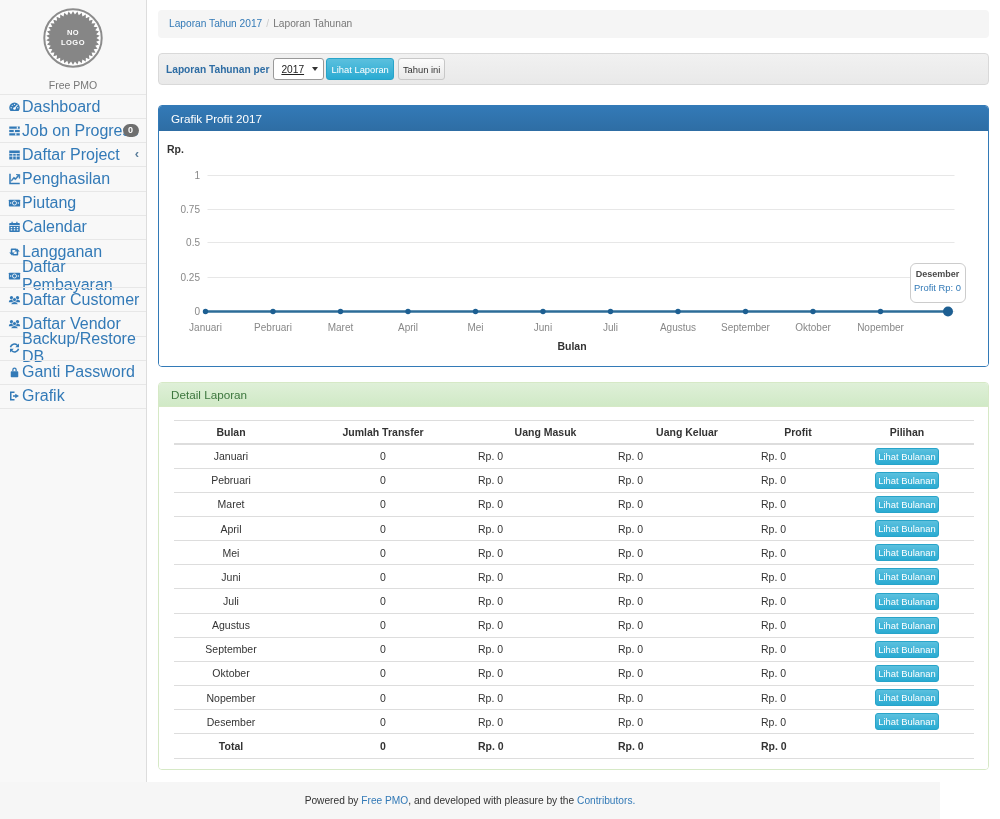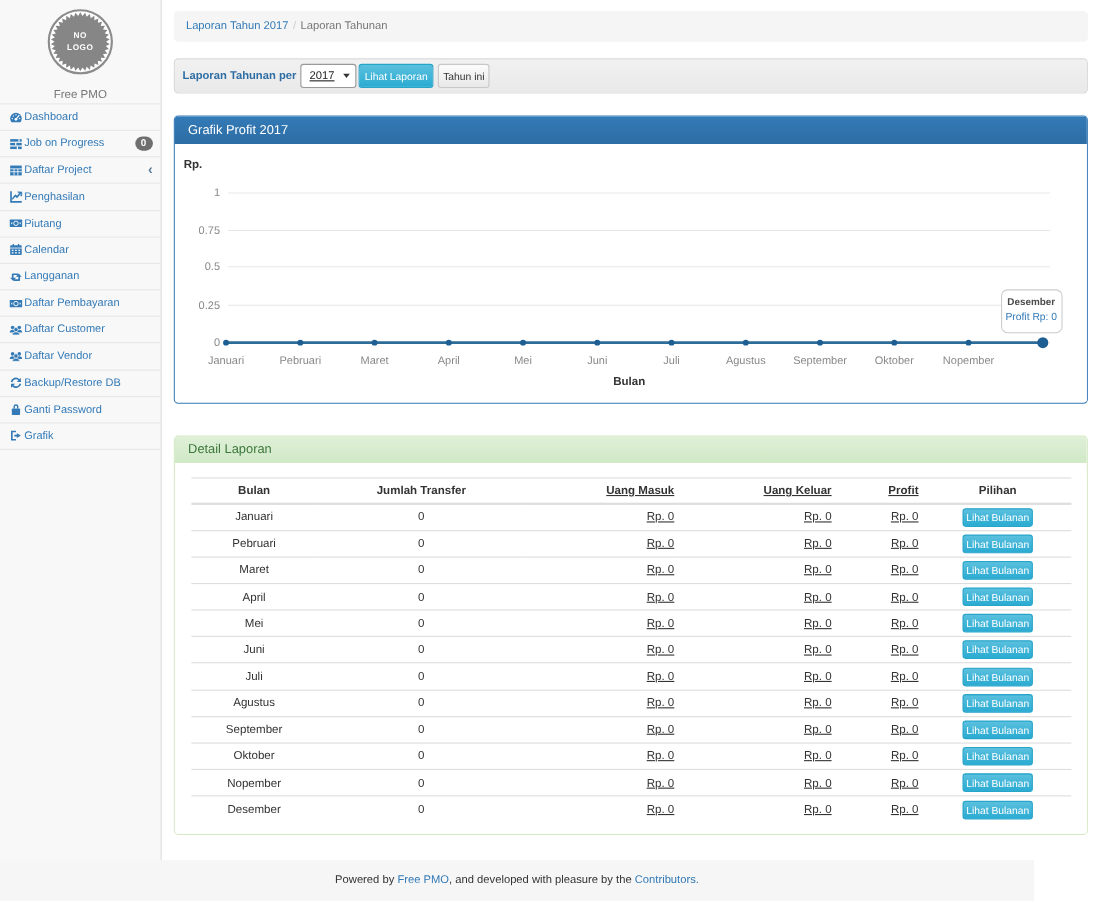--- a/index.html
+++ b/index.html
@@ -4,55 +4,55 @@
 <style>
 * { margin:0; padding:0; box-sizing:border-box; }
 html,body { width:1000px; height:819px; font-family:"Liberation Sans", sans-serif; background:#fff; overflow:hidden; }
 a { text-decoration:none; }
 .sidebar { position:absolute; left:0; top:0; width:147px; height:782px; background:#f8f8f8; border-right:1px solid #ddd; }
 .logo-wrap { text-align:center; padding-top:8px; height:94px; }
 .freepmo { color:#777; font-size:10.5px; margin-top:7px; }
 ul.menu { list-style:none; }
 ul.menu li { height:24.17px; border-top:1px solid #e7e7e7; display:flex; align-items:center; padding-left:7.5px; position:relative; }
 ul.menu { border-bottom:1px solid #e7e7e7; }
-ul.menu li a { color:#337ab7; font-size:10px; display:flex; align-items:center; }
+ul.menu li a { color:#337ab7; font-size:16px; display:flex; align-items:center; }
 .mi { width:13px; height:12px; margin-right:1.5px; flex:0 0 13px; }
 .badge0 { position:absolute; right:7.5px; top:5px; background:#6f6f6f; color:#fff; font-size:9px; font-weight:bold; border-radius:8px; min-width:16px; height:13px; line-height:13px; text-align:center; padding:0 4px; }
 .chev { position:absolute; right:7px; top:3px; color:#5a7d9a; font-size:13px; font-weight:bold; }
 
 .main { position:absolute; left:148px; top:0; width:852px; }
 .breadcrumb { margin:10px 11.5px 0 10px; height:28px; background:#f5f5f5; border-radius:4px; padding:0 11px; line-height:28px; font-size:10.2px; color:#777; }
 .breadcrumb a { color:#337ab7; }
 .breadcrumb .sep { color:#ccc; padding:0 4px; }
 .well { margin:15px 11.5px 0 10px; height:32px; background:linear-gradient(to bottom,#f1f1f1,#e9e9e9); border:1px solid #d9d9d9; border-radius:4px; display:flex; align-items:center; padding:0 7px; }
 .well label { color:#2e6da4; font-weight:bold; font-size:10.2px; margin-right:4px; }
 .sel { width:50.5px; height:22px; background:#fff; border:1px solid #999; border-radius:3px; font-size:10.2px; color:#222; display:inline-flex; align-items:center; padding:0 5px 0 7px; justify-content:space-between; margin-right:2px;text-decoration:underline; }
 .caret-down { width:0; height:0; border-left:3.5px solid transparent; border-right:3.5px solid transparent; border-top:4px solid #333; }
 .btn { display:inline-flex; align-items:center; justify-content:center; height:22px; border-radius:3px; font-size:9.4px; padding:0; }
 .btn-info { background:linear-gradient(to bottom,#5bc0de 0,#2aabd2 100%); border:1px solid #28a4c9; color:#fff; margin-right:4px; width:68.5px; }
 .btn-default { background:linear-gradient(to bottom,#fcfcfc 0,#e8e8e8 100%); border:1px solid #c8c8c8; color:#333; width:46.5px; }
 
 .panel { margin:0 11.5px 0 10px; border-radius:4px; }
 .panel-primary { margin-top:20px; border:1px solid #337ab7; }
 .panel-primary .ph { background:linear-gradient(to bottom,#337ab7 0,#2e6da4 100%); color:#fff; font-size:11.7px; height:25px; line-height:25px; padding-left:12px; border-radius:3px 3px 0 0; }
-.panel-success { margin-top:29px; border:1px solid #d6e9c6; }
+.panel-success { margin-top:15px; border:1px solid #d6e9c6; }
 .panel-success .ph { background:linear-gradient(to bottom,#dff0d8 0,#d0e9c6 100%); color:#3c763d; font-size:11.7px; height:24px; line-height:24px; padding-left:12px; border-radius:3px 3px 0 0; border-bottom:1px solid #d6e9c6;}
 .pbody { background:#fff; position:relative; border-radius:0 0 3px 3px; }
 #chartbody { height:235px; }
 
 .tooltip { position:absolute; right:22px; top:132px; width:56px; height:40px; background:#fff; border:1px solid #ccc; border-radius:6px; text-align:center; padding-top:5px; }
 .tooltip .t1 { font-weight:bold; font-size:9px; color:#4a4a4a; }
 .tooltip .t2 { font-size:9.4px; color:#337ab7; margin-top:3px;text-align:center; }
 
 table.rpt { border-collapse:collapse; margin:12.5px 15px 0 15px; width:800px; font-size:10.5px; color:#333; }
 table.rpt col.c1{width:114px;} table.rpt col.c2{width:190px;} table.rpt col.c3{width:140px;} table.rpt col.c4{width:143px;} table.rpt col.c5{width:79px;} table.rpt col.c6{width:134px;}
 table.rpt th { border-top:1px solid #ddd; border-bottom:2px solid #ddd; height:24px; font-weight:bold; }
 table.rpt td { border-top:1px solid #ddd; height:24.17px; }
 table.rpt .ct { text-align:center; }
-table.rpt .rt { text-align:right; padding-right:5px;text-decoration:underline; }
+table.rpt .rt { padding-right:5px; }
 table.rpt tr.total td { font-weight:bold; border-bottom:1px solid #ddd; }
 .btn-xs { display:inline-block; background:linear-gradient(to bottom,#5bc0de 0,#2aabd2 100%); border:1px solid #28a4c9; color:#fff; font-size:9.4px; border-radius:3px; padding:2px 0; width:64px; text-align:center; line-height:11px; }
 .pbody2 { padding-bottom:10px; }
 
 .footer { position:absolute; left:0; top:782px; width:940px; height:37px; background:#f6f6f6; text-align:center; font-size:10.2px; color:#333; line-height:37px; }
 .footer a { color:#337ab7; }
 </style>
 </head>
 <body>
 <div class="sidebar">
@@ -394,19 +394,27 @@
               <td class="ct"><span class="btn-xs">Lihat Bulanan</span></td>
             </tr>
             <tr>
               <td class="ct">Desember</td>
               <td class="ct">0</td>
               <td class="rt">Rp. 0</td>
               <td class="rt">Rp. 0</td>
               <td class="rt">Rp. 0</td>
               <td class="ct"><span class="btn-xs">Lihat Bulanan</span></td>
             </tr>
+            <tr class="total">
+              <td class="ct">Total</td>
+              <td class="ct">0</td>
+              <td class="rt">Rp. 0</td>
+              <td class="rt">Rp. 0</td>
+              <td class="rt">Rp. 0</td>
+              <td></td>
+            </tr>
           </tbody>
         </table>
     </div>
   </div>
 </div>
 
 <div class="footer">Powered by <a>Free PMO</a>, and developed with pleasure by the <a>Contributors.</a></div>
 
 </body></html>

